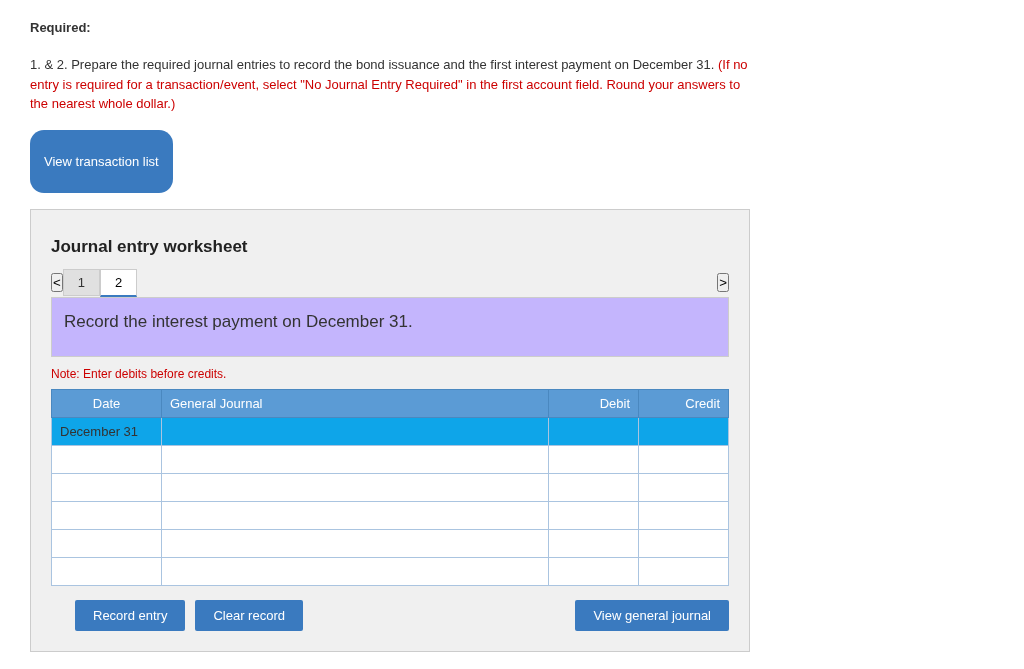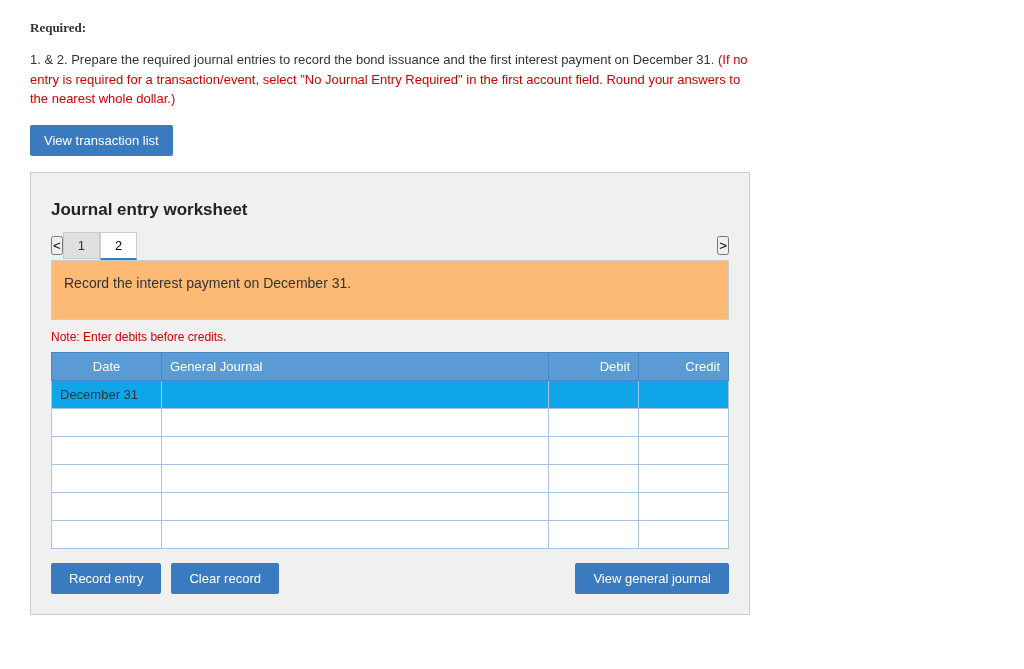--- a/index.html
+++ b/index.html
@@ -6,41 +6,40 @@
     body {
       font-family: Arial, sans-serif;
       font-size: 14px;
       background: #fff;
       color: #333;
       padding: 20px 30px;
     }
     .required-label {
       font-weight: bold;
       font-size: 13px;
-      margin-bottom: 14px;
-      font-family: Liberation Serif, serif;
+      margin-bottom: 20px;
     }
     .instructions {
       font-size: 13px;
       line-height: 1.5;
       margin-bottom: 16px;
       max-width: 720px;
     }
     .instructions .red {
       color: #cc0000;
     }
     .view-transaction-btn {
       background-color: #3a7abf;
       color: #fff;
       border: none;
-      padding: 8px 14px;
+      padding: 24px 14px;
       font-size: 13px;
       cursor: pointer;
       margin-bottom: 16px;
-      border-radius: 2px;
+      border-radius: 14px;
     }
     .worksheet-container {
       background: #f0f0f0;
       border: 1px solid #ccc;
       padding: 16px 20px 20px 20px;
       max-width: 720px;
     }
     .worksheet-title {
       font-size: 17px;
       font-weight: bold;
@@ -61,24 +60,24 @@
       border-bottom: 1px solid #fff;
       font-weight: normal;
       border: 1px solid #ccc;
       border-bottom: 2px solid #3a7abf;
       color: #000;
     }
     .tab-btn:not(.active) {
       background: #e0e0e0;
     }
     .description-box {
-      background: #fdba74;
+      background: #c4b5fd;
       border: 1px solid #ccc;
       padding: 14px 12px;
-      font-size: 14px;
+      font-size: 17px;
       color: #333;
       margin-bottom: 10px;
       min-height: 60px;
     }
     .note-text {
       font-size: 12px;
       color: #cc0000;
       margin-bottom: 8px;
     }
     
@@ -139,20 +138,21 @@
       align-items: center;
     }
     .btn-record {
       background-color: #3a7abf;
       color: #fff;
       border: none;
       padding: 8px 18px;
       font-size: 13px;
       cursor: pointer;
       border-radius: 2px;
+      margin-left: 24px;
     }
     .btn-clear {
       background-color: #3a7abf;
       color: #fff;
       border: none;
       padding: 8px 18px;
       font-size: 13px;
       cursor: pointer;
       border-radius: 2px;
     }

